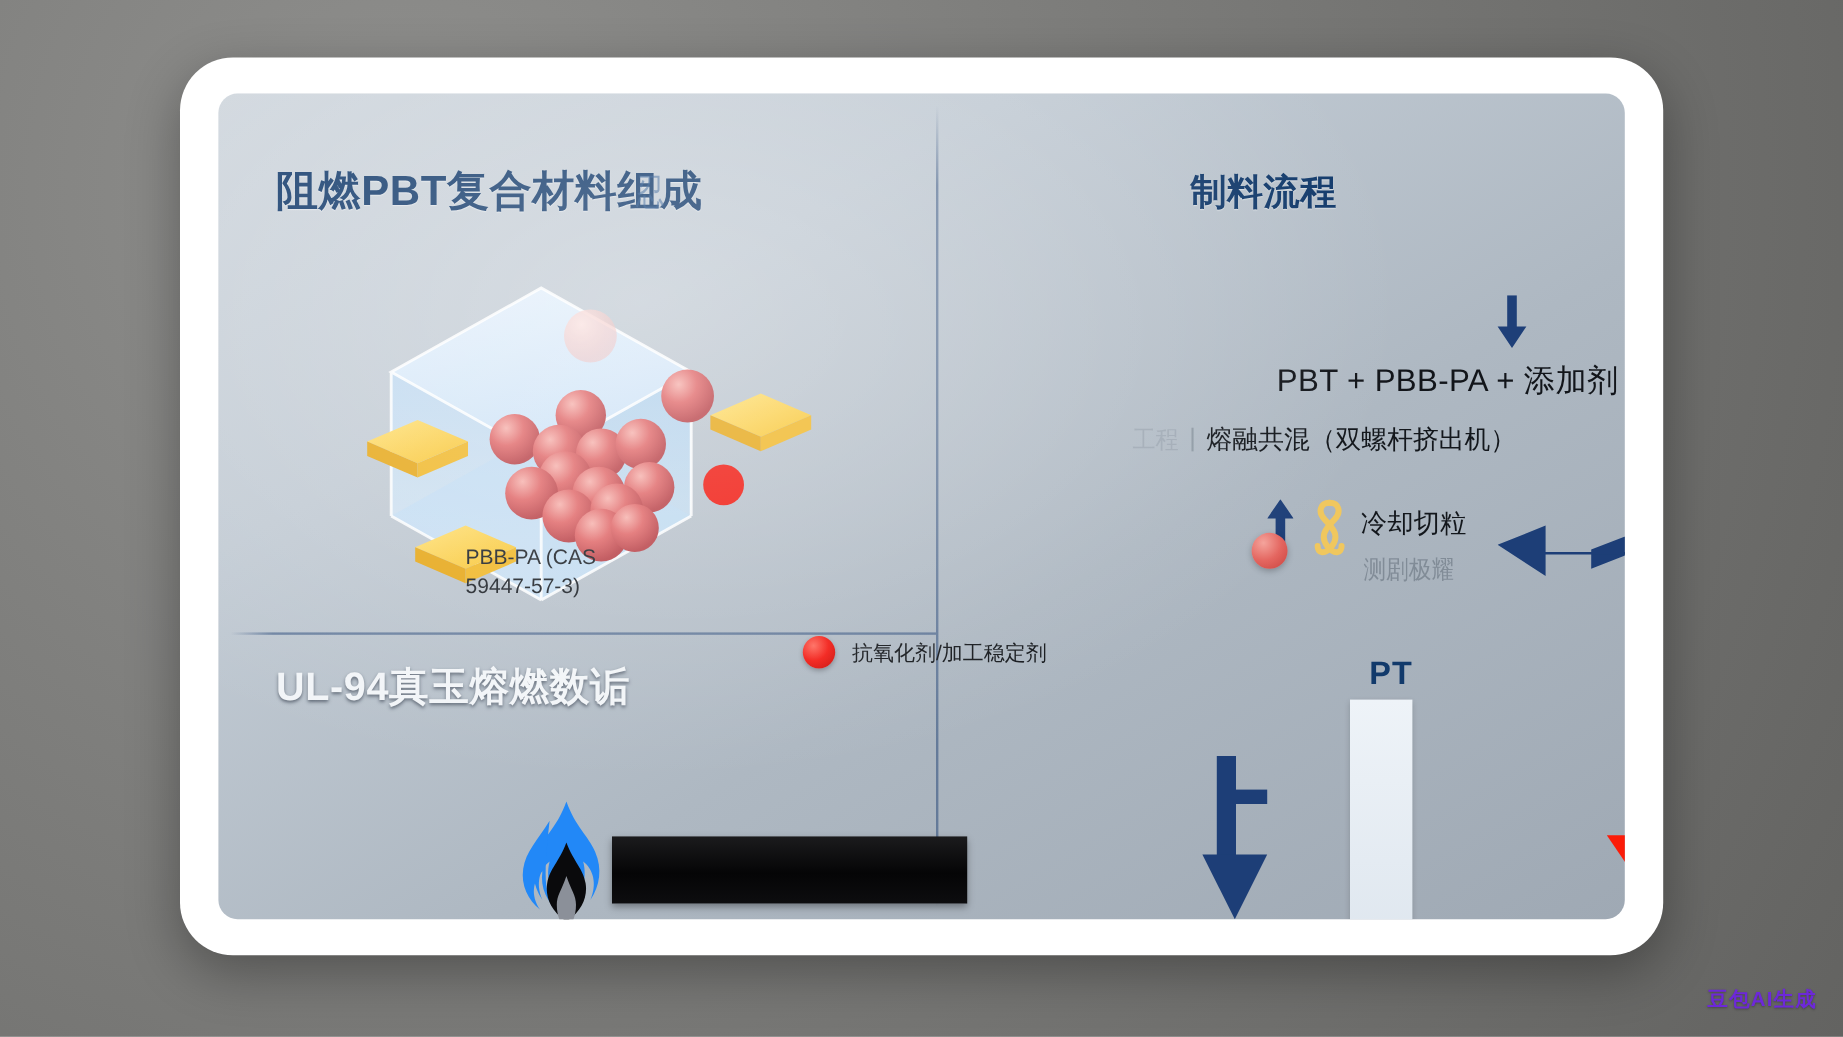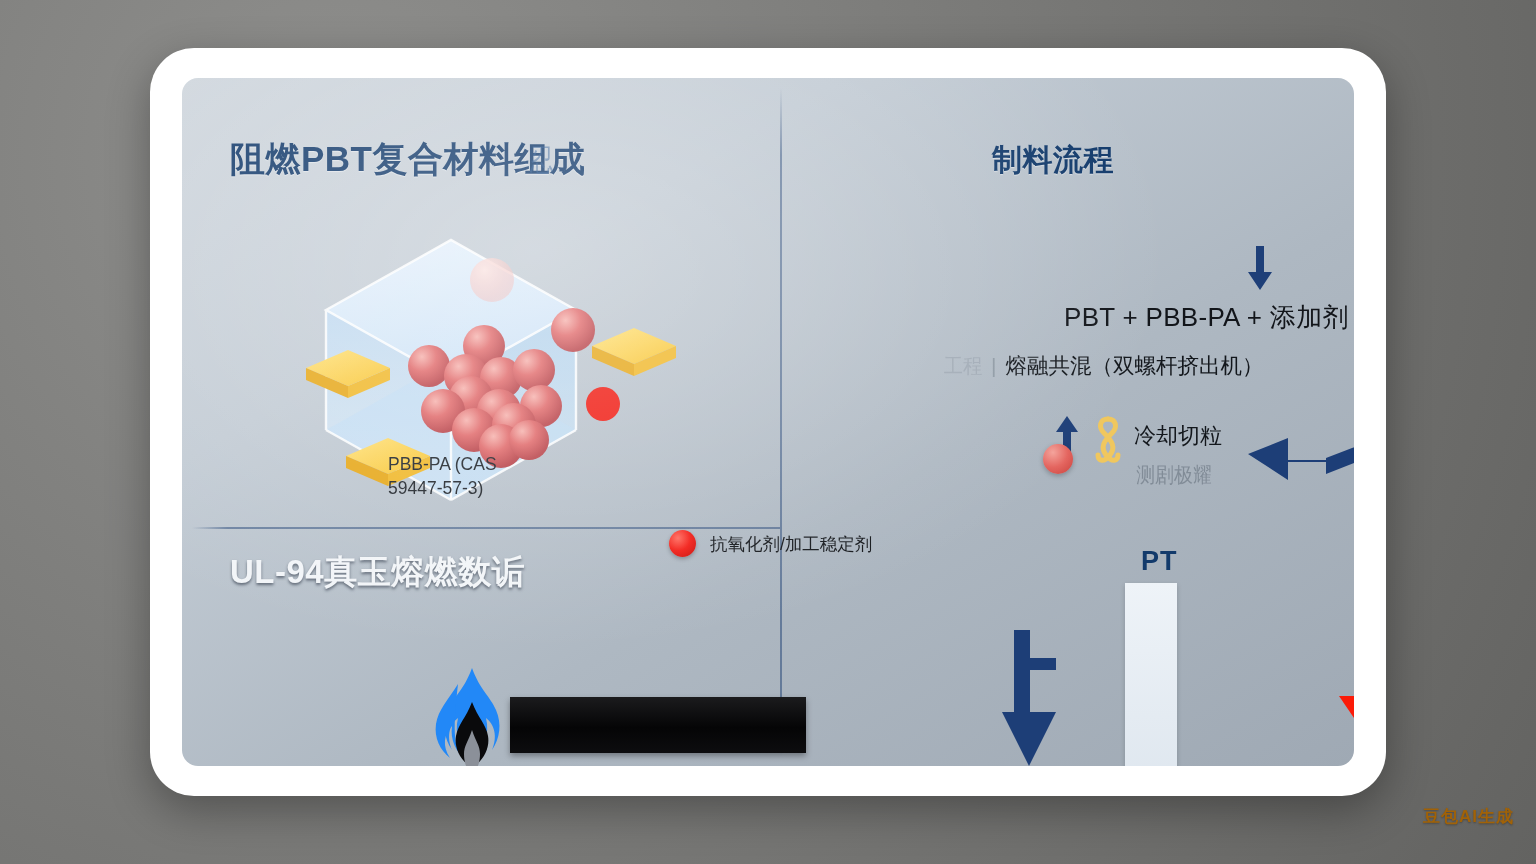--- a/index.html
+++ b/index.html
@@ -122,22 +122,22 @@
   #loi-bar{
     position:absolute;left:943px;top:505px;width:52px;height:200px;
     background:linear-gradient(180deg,#eef3f8 0%,#dfe7ef 100%);
     box-shadow:0 2px 5px rgba(0,0,0,.18);
   }
   #arrow-down-left{position:absolute;left:818px;top:552px;}
   #arrow-down-red{position:antml;position:absolute;left:1155px;top:568px;}
 
   
   #watermark{
-    position:absolute;right:22px;bottom:36px;font-size:17px;font-weight:bold;
-    color:#a16207;letter-spacing:1px;text-shadow:0 1px 2px rgba(0,0,0,.3);
+    position:absolute;right:22px;bottom:20px;font-size:17px;font-weight:bold;
+    color:#6d28d9;letter-spacing:1px;text-shadow:0 1px 2px rgba(0,0,0,.3);
   }
 </style>
 </head>
 <body>
 
 <div id="outer-card">
   <div id="inner-card">
 
     <div class="divider-v"></div>
     <div class="divider-h"></div>

